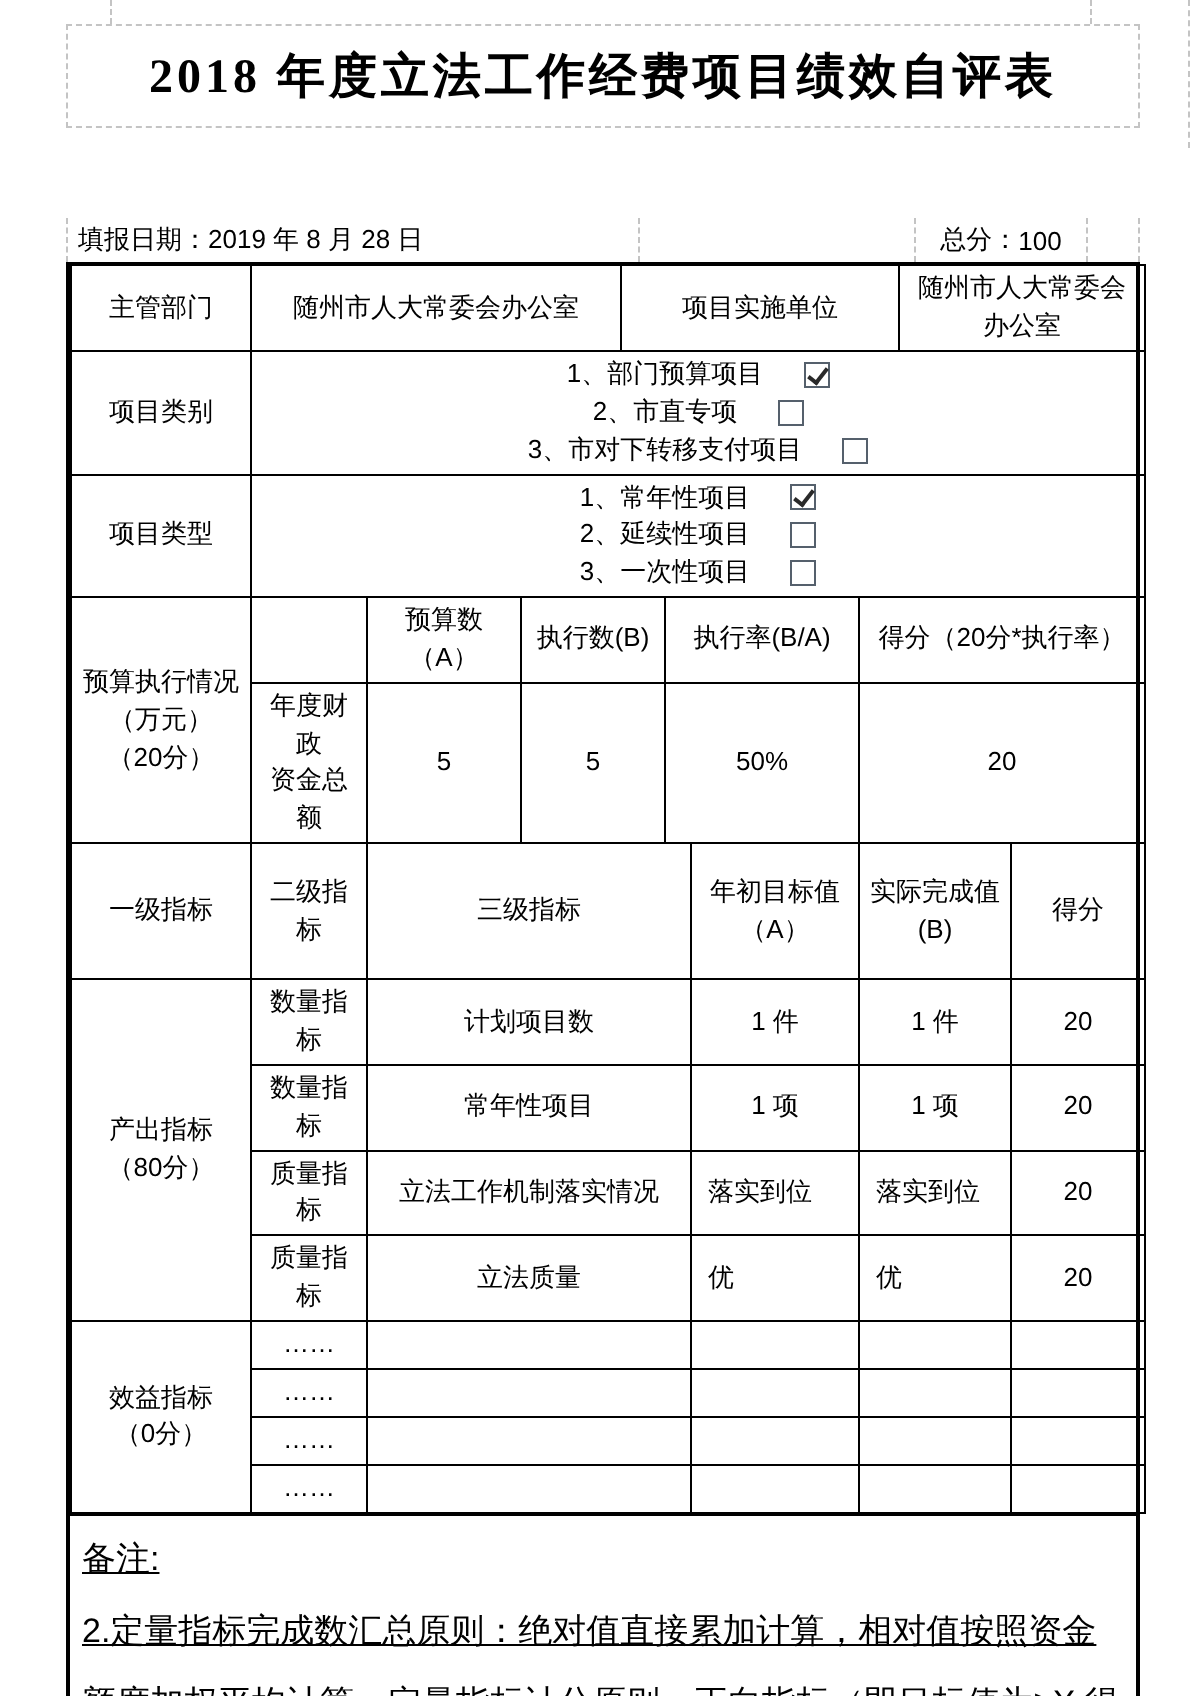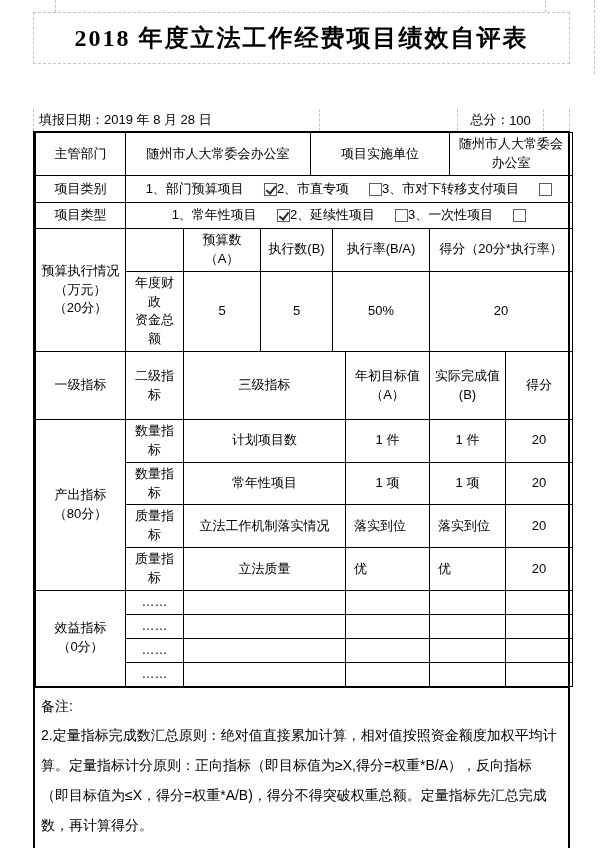--- a/index.html
+++ b/index.html
@@ -38,36 +38,36 @@
   table { border-collapse:collapse; table-layout:fixed; width:100%; }
   table + table { margin-top:-1px; }
   td {
     border:1px solid #000; text-align:center; vertical-align:middle;
     padding:2px 3px; overflow:hidden; line-height:1.45;
   }
   .pre { white-space:pre-line; }
 
   
   .opts { display:flex; align-items:center; width:100%; padding:0 12px; }
-  .opts-between { justify-content:center; }
+  .opts-between { justify-content:space-between;flex-direction:column; }
   .opts-center  { justify-content:center; gap:64px; }
   .opt { display:flex; align-items:center; white-space:nowrap; }
   .cb {
     display:inline-block; width:13px; height:13px; border:1px solid #55606c;
     background:#fff; position:relative; margin-left:20px; flex:0 0 auto;
   }
   .cb[data-checked="true"]::after {
     content:""; position:absolute; left:3px; top:0px; width:4px; height:8px;
     border-right:2px solid #2a2a2a; border-bottom:2px solid #2a2a2a;
     transform:rotate(38deg);
   }
 
   
   .notes { border-top:1px solid #000; padding:4px 8px 8px 6px; text-align:left; }
-  .notes p { margin:0; line-height:2.12; font-size:14px; }
+  .notes p { margin:0; line-height:2.12; font-size:17px;text-decoration:underline; }
 </style>
 </head>
 <body>
 
 <div class="vdash" style="left:55px; top:0; height:12px;"></div>
 <div class="vdash" style="left:545px; top:0; height:12px;"></div>
 <div class="vdash" style="left:594px; top:0; height:74px;"></div>
 
 <div class="sheet">
 

